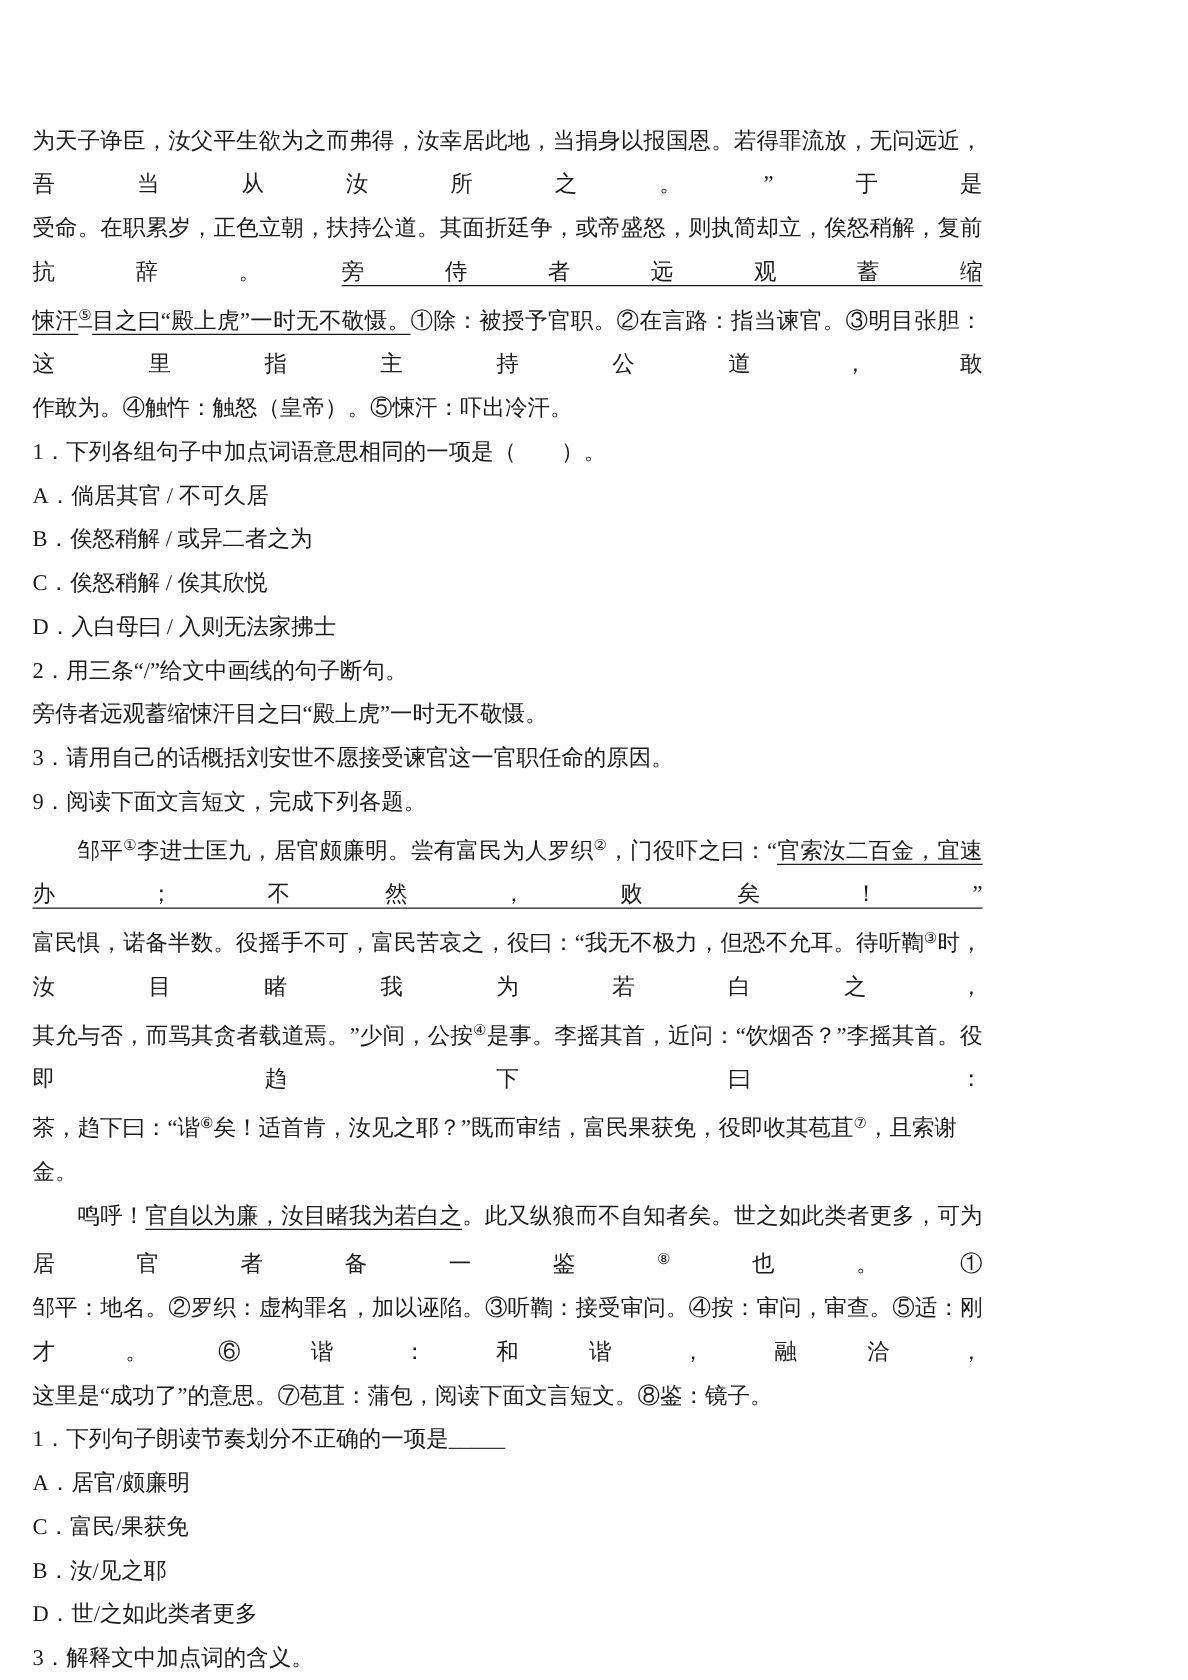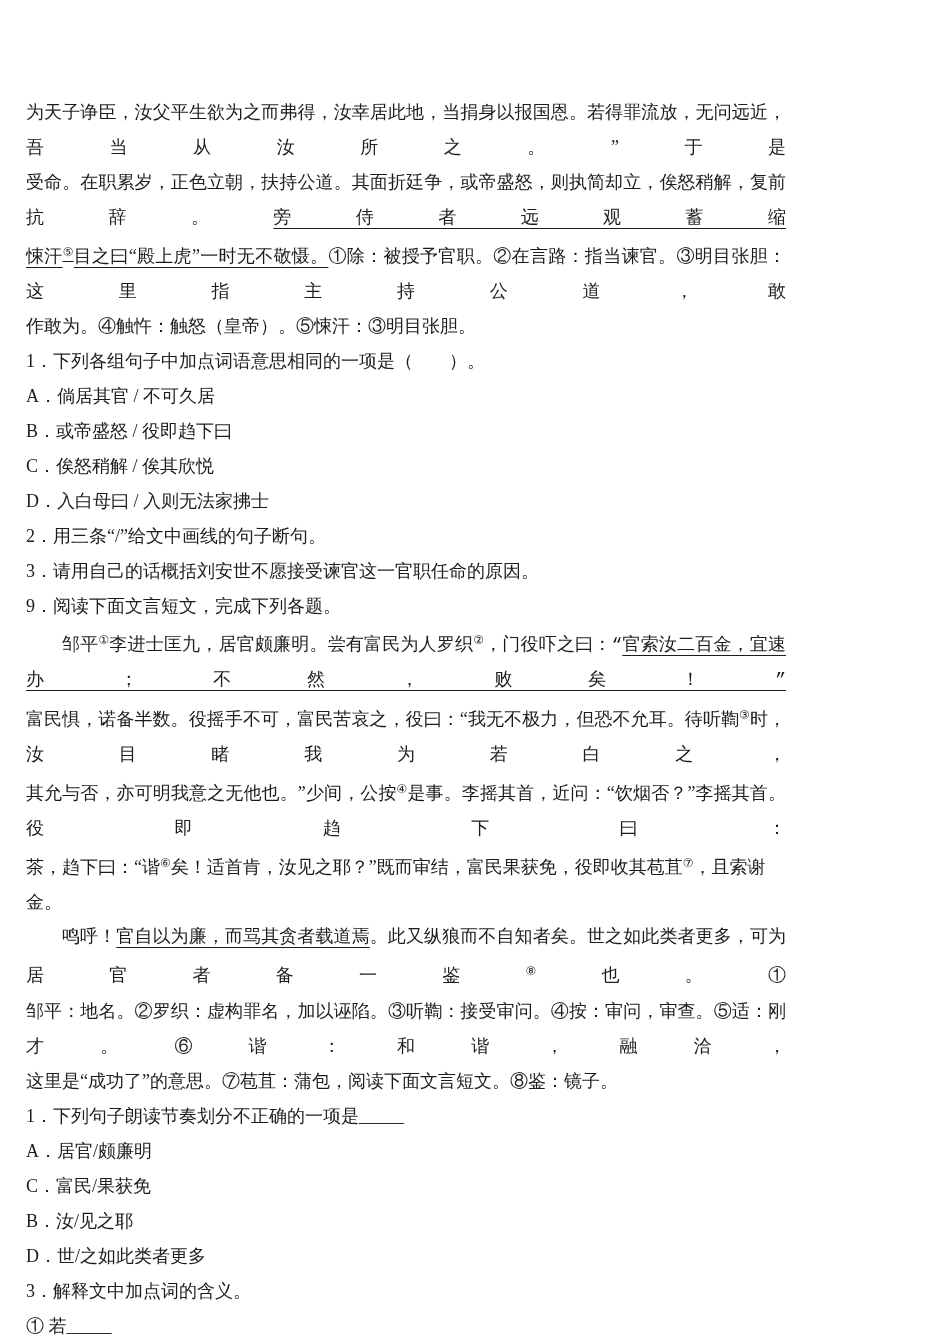--- a/index.html
+++ b/index.html
@@ -21,21 +21,21 @@
   }
   .line {
     line-height: 35px;
     min-height: 35px;
     white-space: normal;
   }
   .jline {
     text-align: justify;
     text-align-last: justify;
   }
-  .ind { text-indent: 2em; font-family: Liberation Mono, monospace; }
+  .ind { text-indent: 2em; }
   .u {
     text-decoration: underline;
     text-decoration-thickness: 1px;
     text-underline-offset: 5px;
   }
   .sup {
     font-size: 12px;
     vertical-align: 6px;
   }
 </style>
@@ -47,50 +47,51 @@
   <div class="line jline">
     <span>为天子诤臣，汝父平生欲为之而弗得，汝幸居此地，当捐身以报国恩。若得罪流放，无问远近，吾当从汝所之。”于是</span>
   </div>
   <div class="line jline">
     <span>受命。在职累岁，正色立朝，扶持公道。其面折廷争，或帝盛怒，则执简却立，俟怒稍解，复前抗辞。</span><span class="u">旁侍者远观蓄缩</span>
   </div>
   <div class="line jline">
     <span class="u">悚汗</span><span class="u sup">⑤</span><span class="u">目之曰“殿上虎”一时无不敬慑。</span><span>①除：被授予官职。②在言路：指当谏官。③明目张胆：这里指主持公道，敢</span>
   </div>
   <div class="line">
-    <span>作敢为。④触忤：触怒（皇帝）。⑤悚汗：③明目张胆。</span>
+    <span>作敢为。④触忤：触怒（皇帝）。⑤悚汗：吓出冷汗。</span>
   </div>
 
   <div class="line">1．下列各组句子中加点词语意思相同的一项是（　　）。</div>
   <div class="line">A．倘居其官 / 不可久居</div>
-  <div class="line">B．或帝盛怒 / 役即趋下曰</div>
+  <div class="line">B．俟怒稍解 / 或异二者之为</div>
   <div class="line">C．俟怒稍解 / 俟其欣悦</div>
   <div class="line">D．入白母曰 / 入则无法家拂士</div>
 
   <div class="line">2．用三条“/”给文中画线的句子断句。</div>
+  <div class="line">旁侍者远观蓄缩悚汗目之曰“殿上虎”一时无不敬慑。</div>
 
   <div class="line">3．请用自己的话概括刘安世不愿接受谏官这一官职任命的原因。</div>
 
   <div class="line">9．阅读下面文言短文，完成下列各题。</div>
 
   <div class="line jline ind">
     <span>邹平</span><span class="sup">①</span><span>李进士匡九，居官颇廉明。尝有富民为人罗织</span><span class="sup">②</span><span>，门役吓之曰：“</span><span class="u">官索汝二百金，宜速办；不然，败矣！”</span>
   </div>
   <div class="line jline">
     <span>富民惧，诺备半数。役摇手不可，富民苦哀之，役曰：“我无不极力，但恐不允耳。待听鞫</span><span class="sup">③</span><span>时，汝目睹我为若白之，</span>
   </div>
   <div class="line jline">
-    <span>其允与否，亦可明我意之无他也。”少间，公按</span><span class="sup">④</span><span>是事。李摇其首，近问：“饮烟否？”李摇其首。役即趋下曰：</span>
+    <span>其允与否，而骂其贪者载道焉。”少间，公按</span><span class="sup">④</span><span>是事。李摇其首，近问：“饮烟否？”李摇其首。役即趋下曰：</span>
   </div>
   <div class="line">
     <span>茶，趋下曰：“谐</span><span class="sup">⑥</span><span>矣！适首肯，汝见之耶？”既而审结，富民果获免，役即收其苞苴</span><span class="sup">⑦</span><span>，且索谢金。</span>
   </div>
 
   <div class="line jline ind">
-    <span>鸣呼！</span><span class="u">官自以为廉，而骂其贪者载道焉</span><span>。此又纵狼而不自知者矣。世之如此类者更多，可为居官者备一鉴</span><span class="sup">⑧</span><span>也。①</span>
+    <span>鸣呼！</span><span class="u">官自以为廉，汝目睹我为若白之</span><span>。此又纵狼而不自知者矣。世之如此类者更多，可为居官者备一鉴</span><span class="sup">⑧</span><span>也。①</span>
   </div>
   <div class="line jline">
     <span>邹平：地名。②罗织：虚构罪名，加以诬陷。③听鞫：接受审问。④按：审问，审查。⑤适：刚才。⑥谐：和谐，融洽，</span>
   </div>
   <div class="line">
     <span>这里是“成功了”的意思。⑦苞苴：蒲包，阅读下面文言短文。⑧鉴：镜子。</span>
   </div>
 
   <div class="line">1．下列句子朗读节奏划分不正确的一项是_____</div>
   <div class="line">A．居官/颇廉明</div>

